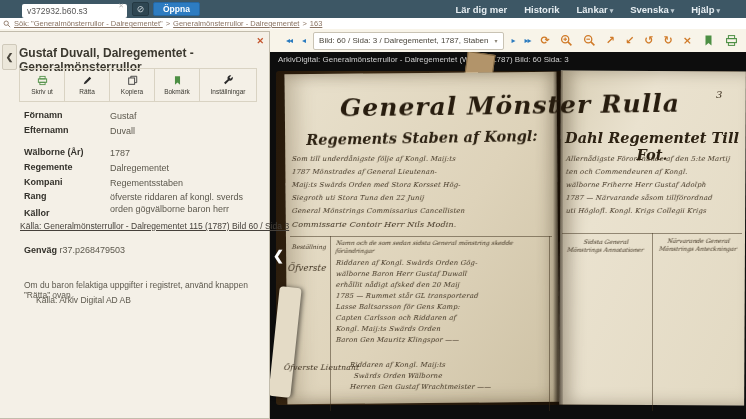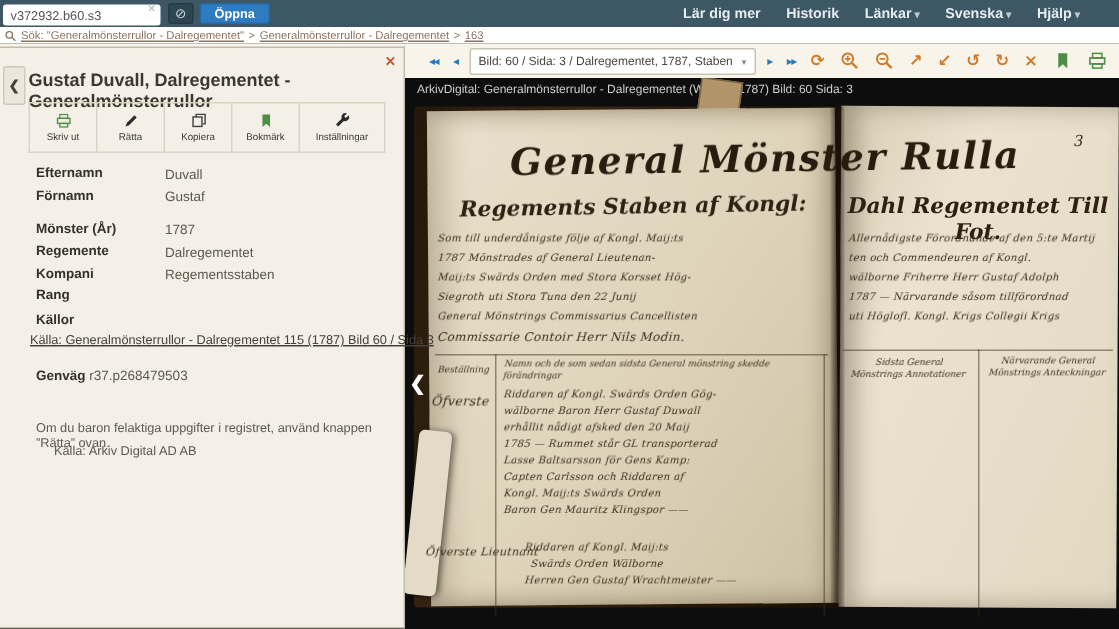--- a/index.html
+++ b/index.html
@@ -3,21 +3,21 @@
 <meta charset="utf-8">
 <style>
   html,body{margin:0;padding:0;}
   body{width:746px;height:419px;position:relative;overflow:hidden;
        font-family:"Liberation Sans",sans-serif;background:#101010;}
   .app{position:absolute;inset:0;}
 
   
   .topbar{position:absolute;left:0;top:0;width:746px;height:18px;background:#3d5765;
           display:flex;align-items:center;}
-  .search-wrap{position:relative;margin-left:2px;}
+  .search-wrap{position:relative;margin-left:22px;}
   .aid-input{width:88px;height:12px;border:none;border-radius:2px;font-size:8.5px;
              padding:1px 12px 1px 5px;color:#555;font-family:"Liberation Sans",sans-serif;}
   .clear{position:absolute;right:3px;top:2px;font-size:7px;color:#b7b7b7;cursor:pointer;}
   .aid-helper{margin-left:5px;width:17px;height:14px;background:#2e4652;border:1px solid #243943;
               border-radius:2px;color:#cfd8dc;font-size:9px;line-height:11px;padding:0;cursor:pointer;}
   .open-btn{margin-left:4px;height:14px;background:#2d7cc1;border:1px solid #2668a3;border-radius:2px;
             color:#fff;font-weight:bold;font-size:8.5px;padding:0 9px;cursor:pointer;
             font-family:"Liberation Sans",sans-serif;}
   .top-links{margin-left:auto;margin-right:26px;display:flex;gap:17px;align-items:flex-end;}
   .top-links a{color:#e6edf1;font-size:9.5px;font-weight:bold;text-decoration:none;cursor:pointer;white-space:nowrap;}
@@ -227,42 +227,43 @@
       <div class="action">
         <svg class="a-svg" viewBox="0 0 13 13">
           <path d="M11.2 2.1 L9 4.3 L7.6 2.9 L9.8 0.7 A3.2 3.2 0 0 0 5.6 4.9 L1.2 9.3 L2.9 11 L7.3 6.6 A3.2 3.2 0 0 0 11.2 2.1 Z" fill="#2b2b2b"></path>
         </svg>
         <span class="lbl">Inställningar</span>
       </div>
     </div>
 
     <div class="fields">
       <div class="frow">
+        <span class="flabel">Förnamn</span>
+        <span class="fvalue">Gustaf</span>
+      </div>
+      <div class="frow">
         <span class="flabel">Efternamn</span>
         <span class="fvalue">Duvall</span>
       </div>
-      <div class="frow">
-        <span class="flabel">Förnamn</span>
-        <span class="fvalue">Gustaf</span>
-      </div>
       <div class="spacer8"></div>
       <div class="frow">
-        <span class="flabel">Mönster (År)</span>
+        <span class="flabel">Wälborne (År)</span>
         <span class="fvalue">1787</span>
       </div>
       <div class="frow">
         <span class="flabel">Regemente</span>
         <span class="fvalue">Dalregementet</span>
       </div>
       <div class="frow">
         <span class="flabel">Kompani</span>
         <span class="fvalue">Regementsstaben</span>
       </div>
       <div class="frow">
         <span class="flabel">Rang</span>
+        <span class="fvalue" style="width:152px;">öfverste riddaren af kongl. sverds orden gögvälborne baron herr</span>
       </div>
     </div>
 
     <div class="sources-h">Källor</div>
     <a class="source-link">Källa: Generalmönsterrullor - Dalregementet 115 (1787) Bild 60 / Sida 3</a>
     <div class="shortcut">
       <b>Genväg</b>
       <span>r37.p268479503</span>
     </div>
     <div class="note">Om du baron felaktiga uppgifter i registret, använd knappen ”Rätta” ovan.</div>

